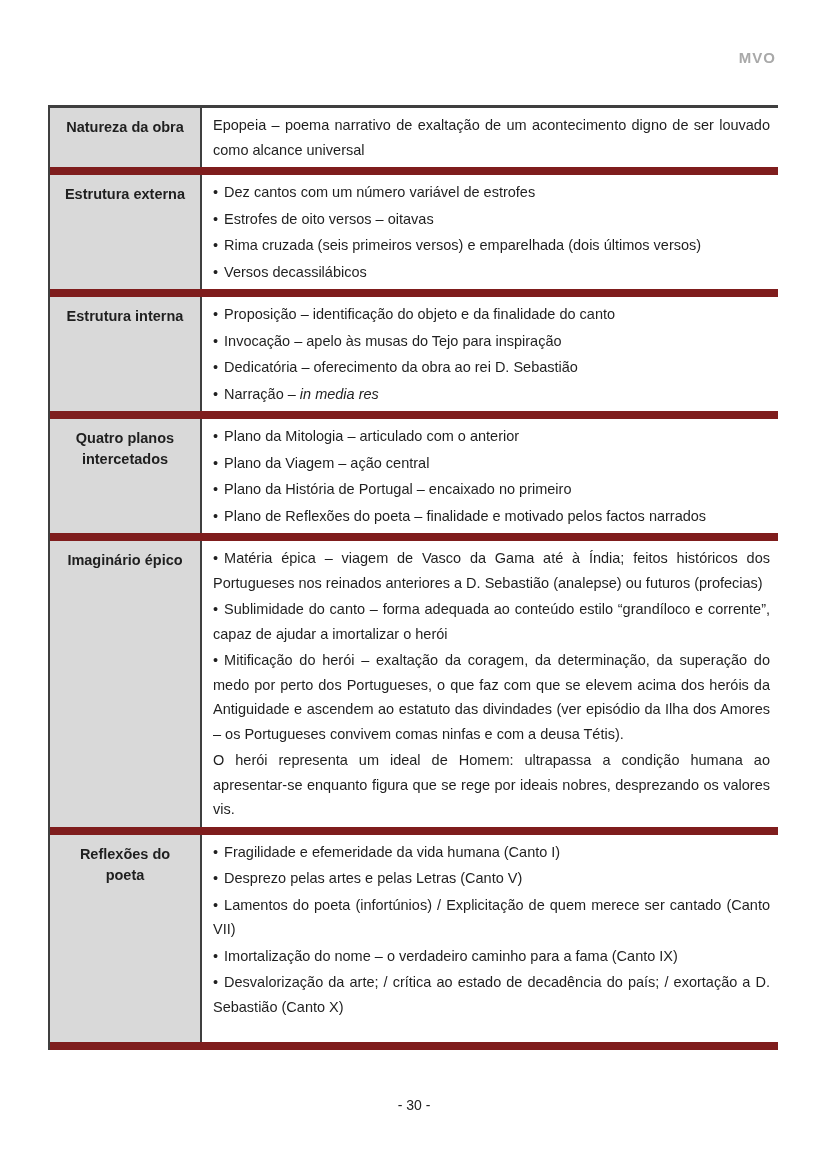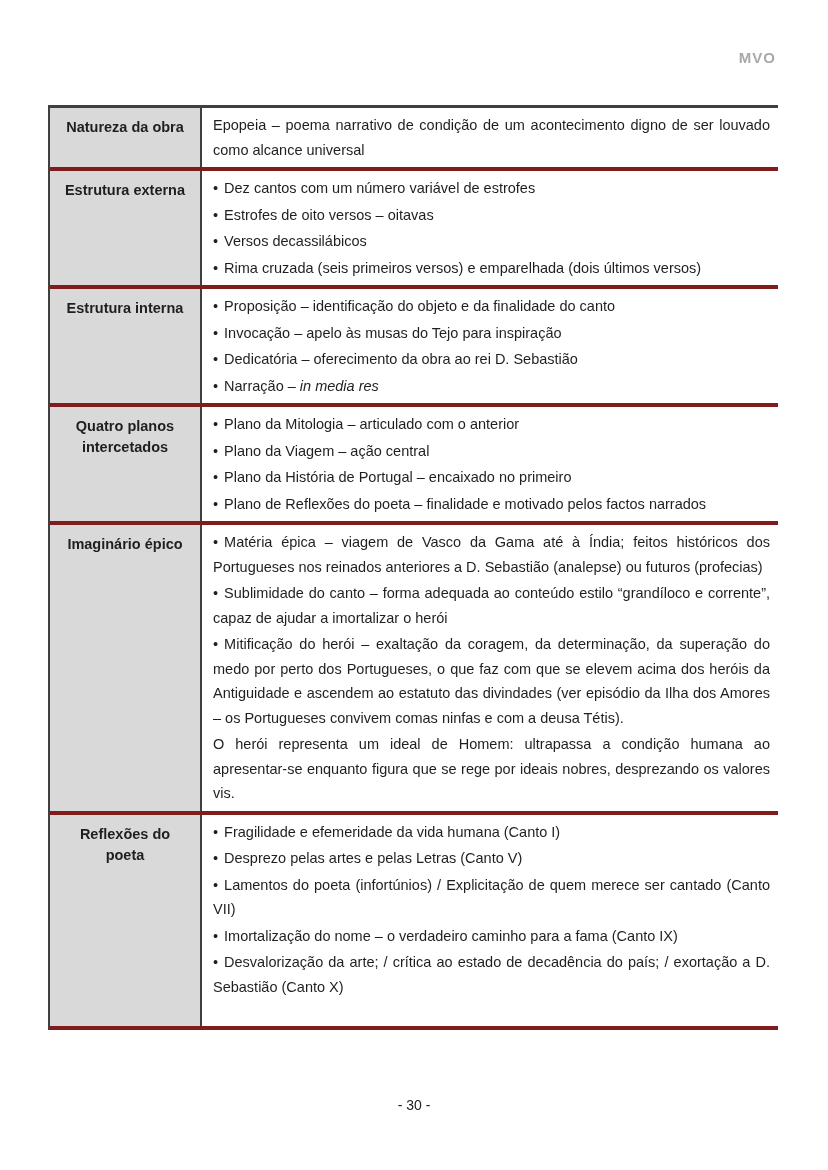--- a/index.html
+++ b/index.html
@@ -2,21 +2,21 @@
 <html><head>
 <meta charset="utf-8">
 <style>
   html,body{margin:0;padding:0;background:#ffffff;}
   .page{position:relative;width:828px;height:1170px;background:#ffffff;
         font-family:"Liberation Sans",sans-serif;color:#1f1f1f;overflow:hidden;}
   .watermark{position:absolute;top:49px;right:52px;font-size:15px;font-weight:bold;
              color:#a9a9a9;letter-spacing:1px;}
   .doc-table{position:absolute;left:48px;top:105px;width:730px;
              border-top:3px solid #3f3f3f;border-left:2px solid #3f3f3f;box-sizing:border-box;}
-  .row{display:flex;border-bottom:4px solid #7f1d1d;box-sizing:border-box;}
+  .row{display:flex;border-bottom:8px solid #7f1d1d;box-sizing:border-box;}
   .r1{min-height:55px}.r2{min-height:115px}.r3{min-height:115px}
   .r4{min-height:115px}.r5{min-height:285px}.r6{min-height:215px}
   .hcell{width:152px;flex-shrink:0;background:#d9d9d9;border-right:2px solid #3f3f3f;
          text-align:center;padding:9px 6px 4px;font-weight:bold;font-size:14.5px;
          line-height:21px;box-sizing:border-box;}
   .hline{display:block;}
   .ccell{flex:1;padding:4px 8px 4px 11px;text-align:justify;font-size:14.5px;
          line-height:24.5px;box-sizing:border-box;}
   .li{margin:0;padding:1px 0;}
   .b{margin-right:6px;}
@@ -32,34 +32,34 @@
   <div class="watermark">MVO</div>
 
   <div class="doc-table">
 
     <div class="row r1">
       <div class="hcell">
         <span class="hline">Natureza da obra</span>
         <span class="hline"></span>
       </div>
       <div class="ccell">
-        <p class="li"><span>Epopeia – poema narrativo de condição de um acontecimento digno de ser louvado como alcance universal</span></p>
+        <p class="li"><span>Epopeia – poema narrativo de exaltação de um acontecimento digno de ser louvado como alcance universal</span></p>
       </div>
     </div>
 
     <div class="row r2">
       <div class="hcell">
         <span class="hline">Estrutura externa</span>
         <span class="hline"></span>
       </div>
       <div class="ccell">
         <p class="li"><span class="b">•</span><span>Dez cantos com um número variável de estrofes</span></p>
         <p class="li"><span class="b">•</span><span>Estrofes de oito versos – oitavas</span></p>
+        <p class="li"><span class="b">•</span><span>Rima cruzada (seis primeiros versos) e emparelhada (dois últimos versos)</span></p>
         <p class="li"><span class="b">•</span><span>Versos decassilábicos</span></p>
-        <p class="li"><span class="b">•</span><span>Rima cruzada (seis primeiros versos) e emparelhada (dois últimos versos)</span></p>
       </div>
     </div>
 
     <div class="row r3">
       <div class="hcell">
         <span class="hline">Estrutura interna</span>
         <span class="hline"></span>
       </div>
       <div class="ccell">
         <p class="li"><span class="b">•</span><span>Proposição – identificação do objeto e da finalidade do canto</span></p>

